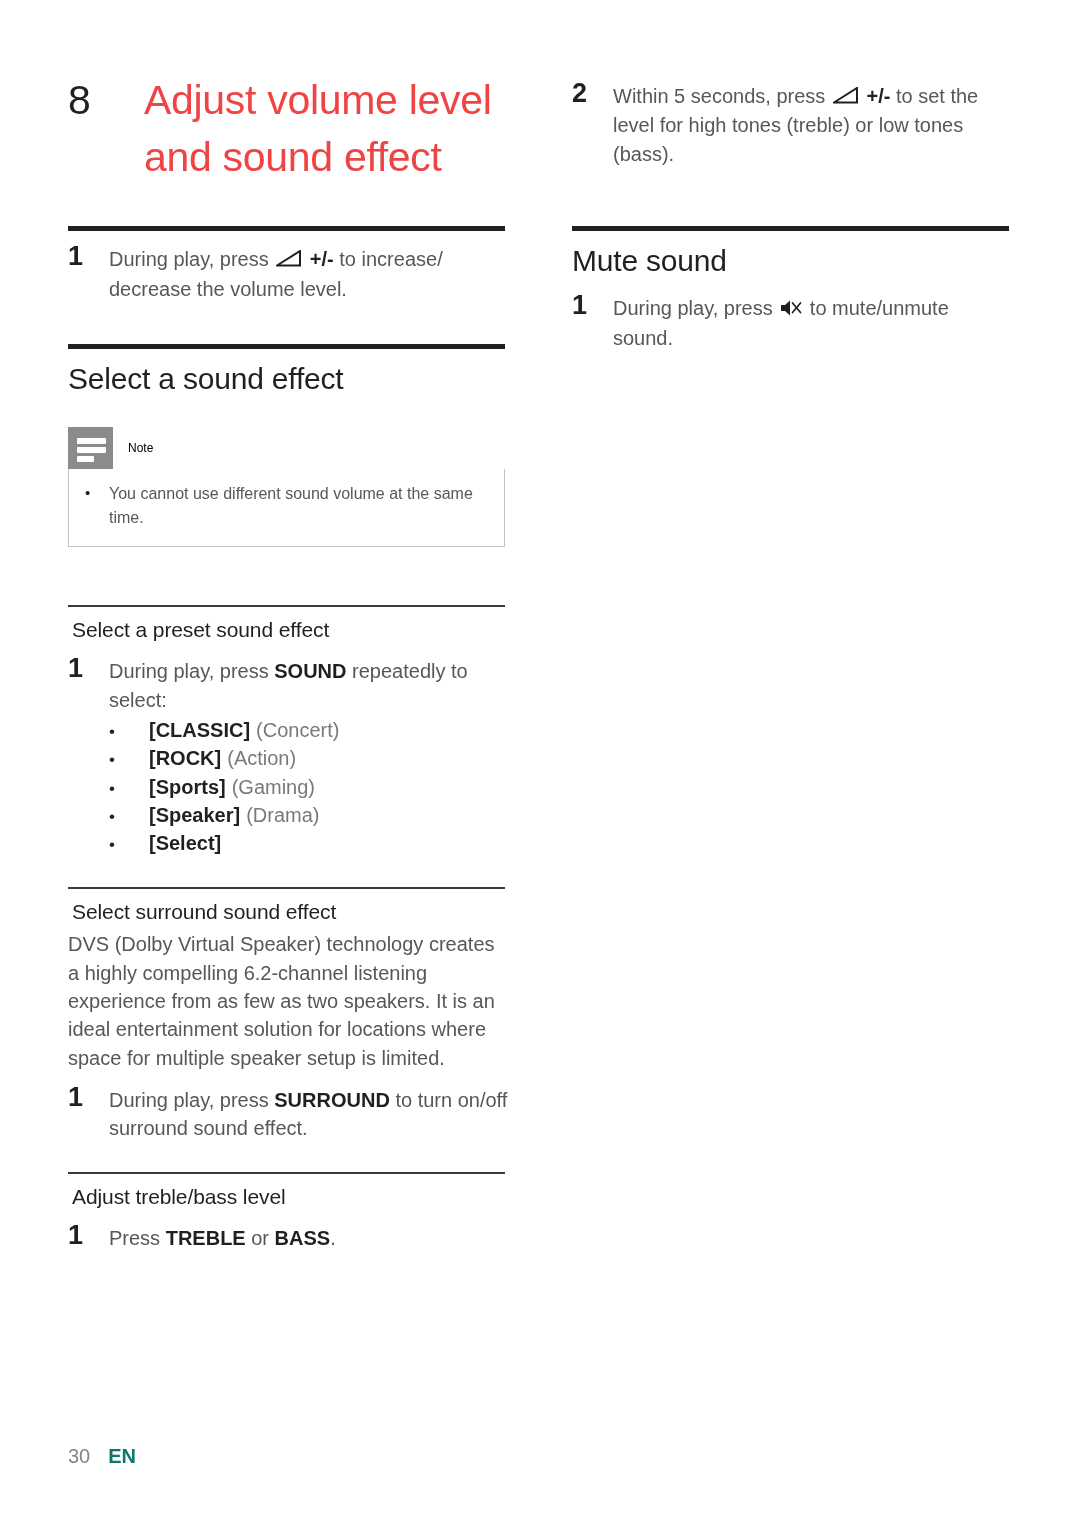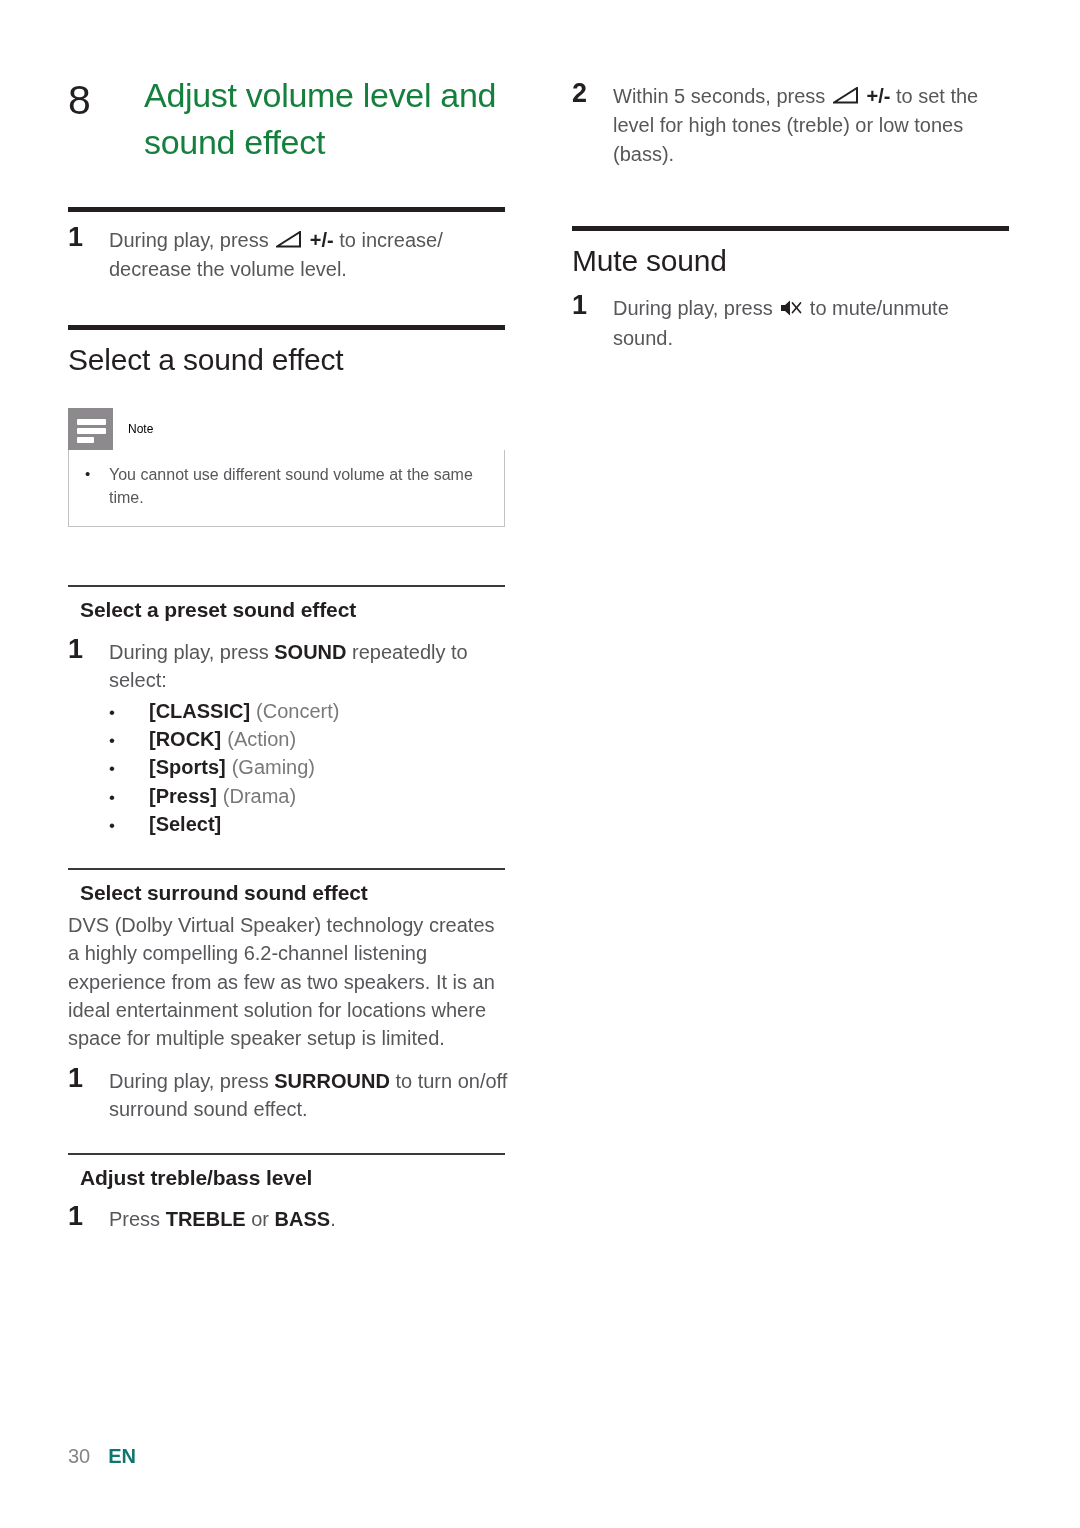--- a/index.html
+++ b/index.html
@@ -38,23 +38,23 @@
   }
   .chapter-num {
     font-size: 41px;
     font-weight: 400;
     color: #231f20;
     line-height: 1.38;
     width: 76px;
     flex: none;
   }
   .chapter-title {
-    font-size: 34px;
+    font-size: 41px;
     font-weight: 400;
-    color: #15803d;
+    color: #ef4444;
     line-height: 1.38;
     letter-spacing: -0.3px;
   }
 
   
   .rule-thick {
     border: none;
     border-top: 5px solid #231f20;
     margin: 0;
     width: 437px;
@@ -70,23 +70,23 @@
   h1.sec {
     font-size: 30px;
     font-weight: 400;
     color: #231f20;
     margin: 11px 0 0 0;
     line-height: 1.25;
     letter-spacing: -0.2px;
   }
   h2.sub {
     font-size: 21px;
-    font-weight: 700;
-    color: #231f20;
-    margin: 9px 0 0 12px;
+    font-weight: 400;
+    color: #231f20;
+    margin: 9px 0 0 4px;
     line-height: 1.3;
     letter-spacing: -0.1px;
   }
 
   
   .step {
     display: flex;
     align-items: flex-start;
     margin-top: 10px;
   }
@@ -297,21 +297,21 @@
           <li>
             <span class="dot">•</span>
             <span><span class="preset-name">[ROCK]</span><span class="preset-desc">(Action)</span></span>
           </li>
           <li>
             <span class="dot">•</span>
             <span><span class="preset-name">[Sports]</span><span class="preset-desc">(Gaming)</span></span>
           </li>
           <li>
             <span class="dot">•</span>
-            <span><span class="preset-name">[Press]</span><span class="preset-desc">(Drama)</span></span>
+            <span><span class="preset-name">[Speaker]</span><span class="preset-desc">(Drama)</span></span>
           </li>
           <li>
             <span class="dot">•</span>
             <span><span class="preset-name">[Select]</span><span class="preset-desc"></span></span>
           </li>
         </ul>
       </div>
     </div>
 
     <div class="spacer-md"></div>

